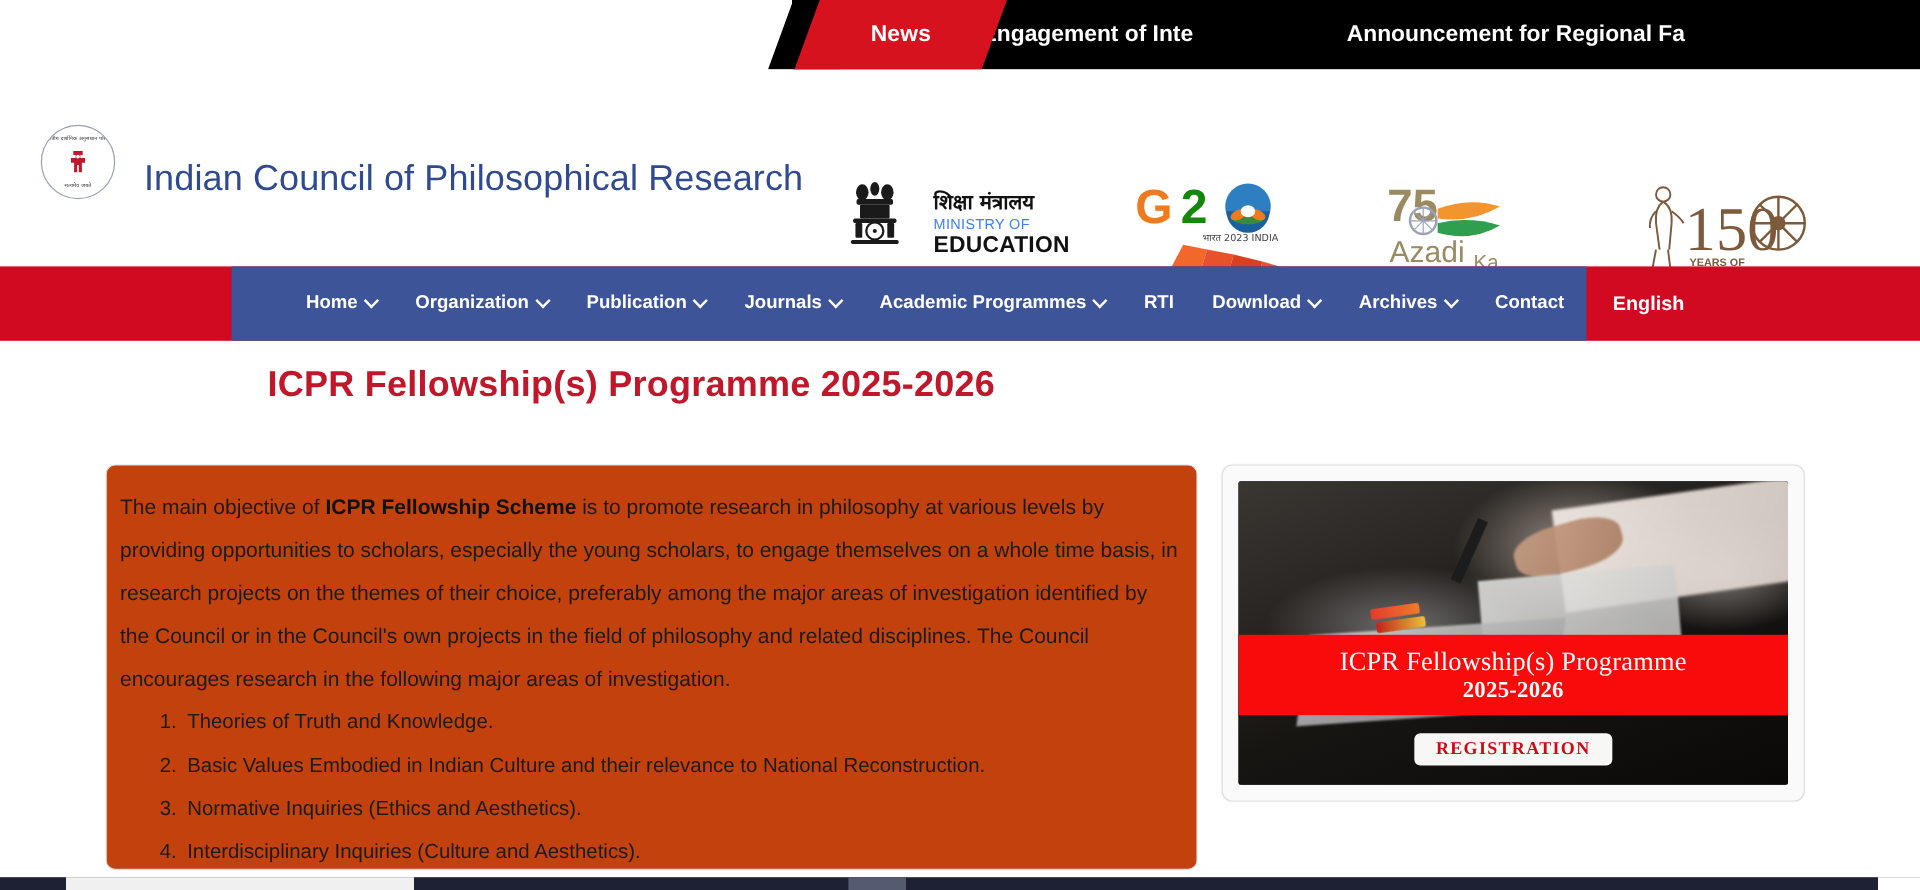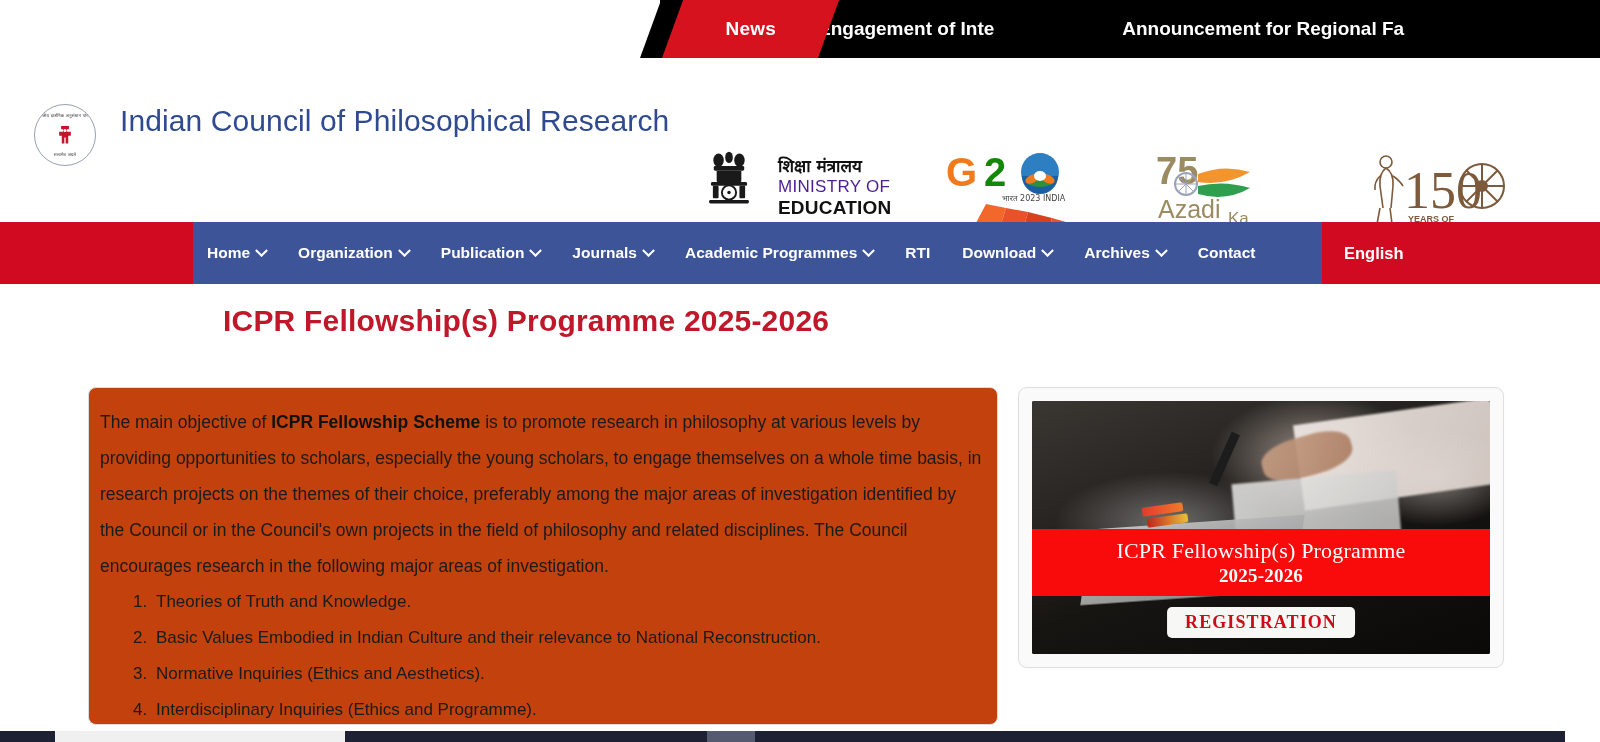--- a/index.html
+++ b/index.html
@@ -47,21 +47,21 @@
     padding: 0 0 0 0; margin-right: 128px;
   }
 
   
   .logo-band {
     position: absolute; top: 58px; left: 0; width: 1600px; height: 164px;
     background: #ffffff;
   }
   .icpr-logo-wrap {
     position: absolute; left: 34px; top: 46px;
-    display: flex; align-items: flex-start;
+    display: flex; align-items: flex-end;
   }
   .icpr-emblem {
     width: 62px; height: 62px; border-radius: 50%;
     border: 1.4px solid #9aa0b0; background: #ffffff;
     position: relative; overflow: hidden; flex: 0 0 auto;
   }
   .icpr-emblem .top-txt, .icpr-emblem .bot-txt {
     position: absolute; left: 0; right: 0; text-align: center;
     font-size: 4.2px; color: #2a2a2a; letter-spacing: .2px;
     font-family: "DejaVu Sans", sans-serif;
@@ -77,39 +77,39 @@
     font-size: 30px; color: #2f4a90; font-weight: 400;
     letter-spacing: .1px; white-space: nowrap;
   }
   .partner-logo { position: absolute; top: 0; }
 
   
   .moe { left: 700px; top: 88px; display: flex; align-items: center; gap: 20px; }
   .moe-emblem { width: 58px; height: 84px; position: relative; }
   .moe-emblem .cap { font-size: 6px; text-align: center; position: absolute; bottom: 0; left: 0; right: 0; color: #111; font-family: "DejaVu Sans", sans-serif; }
   .moe-text .hi { font-size: 17px; font-weight: bold; color: #111; font-family: "DejaVu Sans", sans-serif; line-height: 1.15; }
-  .moe-text .l1 { font-size: 17px; color: #4c1d95; letter-spacing: .3px; line-height: 1.2; }
+  .moe-text .l1 { font-size: 12px; color: #3b82f6; letter-spacing: .3px; line-height: 1.2; }
   .moe-text .l2 { font-size: 19px; color: #111; font-weight: bold; letter-spacing: .2px; line-height: 1.15; }
 
   
   .g20 { left: 940px; top: 88px; width: 176px; height: 100px; }
   
   .azadi { left: 1150px; top: 88px; width: 160px; height: 100px; }
   
   .gandhi { left: 1368px; top: 88px; width: 150px; height: 100px; }
 
   
   .navbar {
     position: absolute; top: 222px; left: 0; width: 1600px; height: 62px;
     background: #d20a21;
   }
   .nav-blue {
     position: absolute; left: 193px; top: 0; width: 1129px; height: 62px;
     background: #3d5499;
-    display: flex; align-items: center;
+    display: flex; align-items: center; padding-left: 48px;
   }
   .nav-item {
     display: flex; align-items: center; gap: 7px;
     color: #ffffff; font-size: 15.5px; font-weight: bold;
     padding: 0 16px; height: 62px; cursor: pointer; white-space: nowrap;
   }
   .nav-item:first-child { padding-left: 14px; }
   .caret {
     display: inline-block; width: 9px; height: 9px;
     border-right: 2px solid #ffffff; border-bottom: 2px solid #ffffff;
@@ -213,21 +213,21 @@
   .banner-red .bt2 {
     font-family: "Liberation Serif", serif; color: #ffffff;
     font-size: 19px; font-weight: bold; line-height: 1.25; letter-spacing: .2px;
   }
   .reg-btn {
     position: absolute; left: 50%; transform: translateX(-50%);
     bottom: 6.5%;
     background: #f7f7f5; border-radius: 5px;
     padding: 5px 18px;
     color: #cc0b16; font-family: "Liberation Serif", serif;
-    font-size: 18px; font-weight: bold; letter-spacing: 1.1px;
+    font-size: 15px; font-weight: bold; letter-spacing: 1.1px;
     cursor: pointer; white-space: nowrap;
   }
 
   
   .bottom-strip {
     position: absolute; left: 0; bottom: 0; width: 1600px; height: 11px;
     background: #1e2033;
   }
   .bs-seg { position: absolute; top: 0; height: 11px; }
   .bs-light { background: #f0f0f0; }
@@ -400,21 +400,21 @@
   </div>
 
   <h1 class="page-title">ICPR Fellowship(s) Programme 2025-2026</h1>
 
   <div class="content-box">
     <p class="content-p"><span>The main objective of </span><b>ICPR Fellowship Scheme</b><span> is to promote research in philosophy at various levels by providing opportunities to scholars, especially the young scholars, to engage themselves on a whole time basis, in research projects on the themes of their choice, preferably among the major areas of investigation identified by the Council or in the Council's own projects in the field of philosophy and related disciplines. The Council encourages research in the following major areas of investigation.</span></p>
     <ol class="content-list">
       <li>Theories of Truth and Knowledge.</li>
       <li>Basic Values Embodied in Indian Culture and their relevance to National   Reconstruction.</li>
       <li>Normative Inquiries (Ethics and Aesthetics).</li>
-      <li>Interdisciplinary Inquiries (Ethics and Programme).</li>
+      <li>Interdisciplinary Inquiries (Culture and Aesthetics).</li>
     </ol>
   </div>
 
   <div class="side-card">
     <div class="banner">
       <div class="banner-photo">
         <div class="b-shape b-sleeve"></div>
         <div class="b-shape b-arm"></div>
         <div class="b-shape b-stylus"></div>
         <div class="b-shape b-paper"></div>

